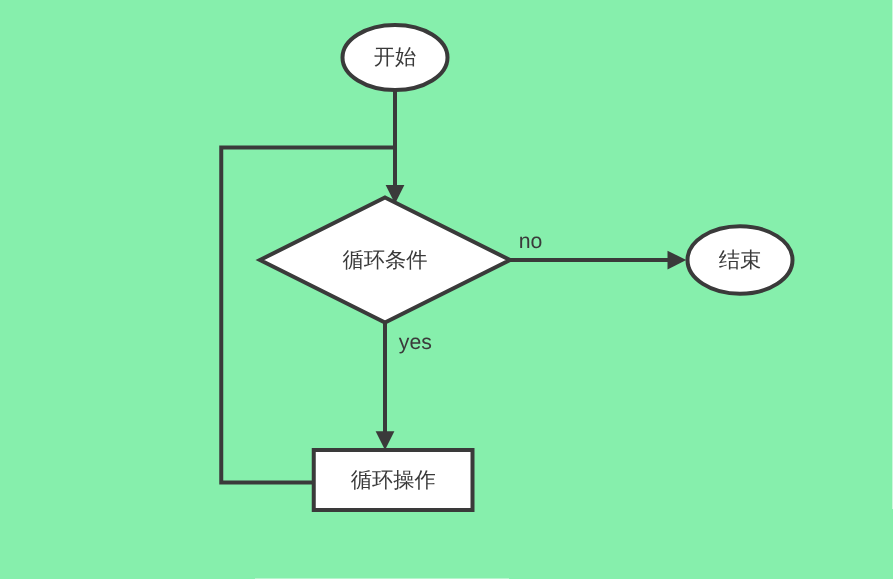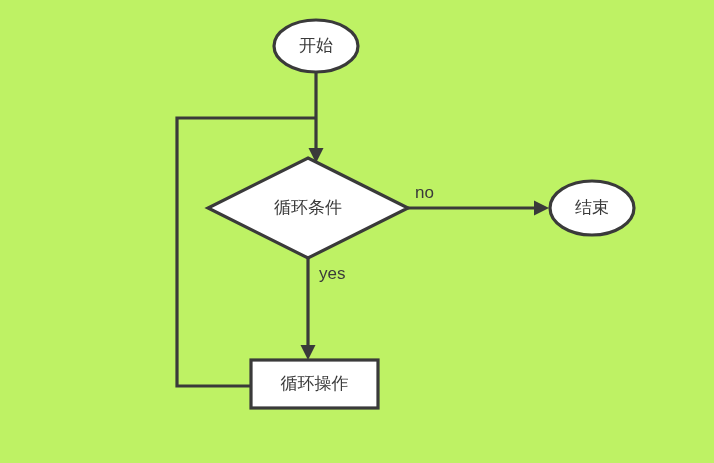--- a/index.html
+++ b/index.html
@@ -10,21 +10,21 @@
   body {
     width: 714px;
     height: 463px;
     font-family: "Liberation Sans", "DejaVu Sans", sans-serif;
     overflow: hidden;
   }
   #flowchart-canvas {
     position: relative;
     width: 714px;
     height: 463px;
-    background: #bef264;
+    background: #86efac;
   }
   #flow-svg {
     position: absolute;
     left: 0;
     top: 0;
     width: 714px;
     height: 463px;
     display: block;
   }
   .node-text {

